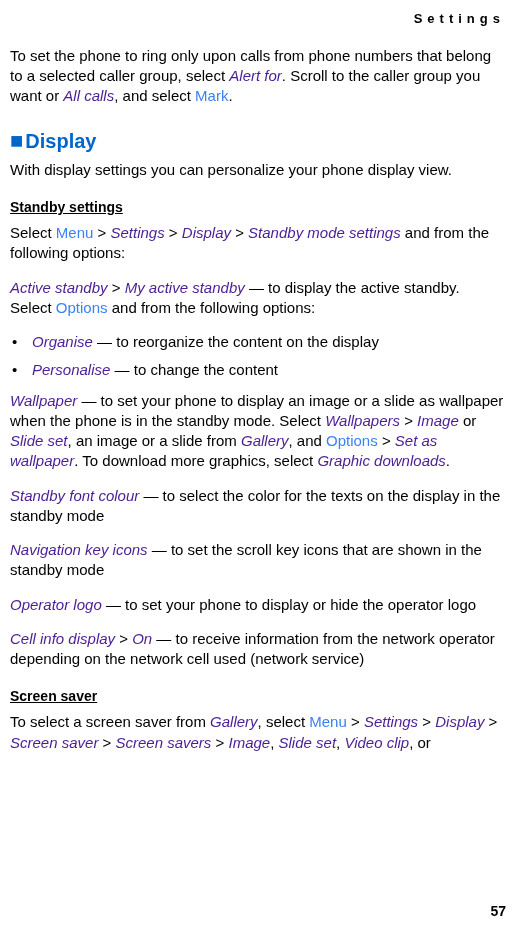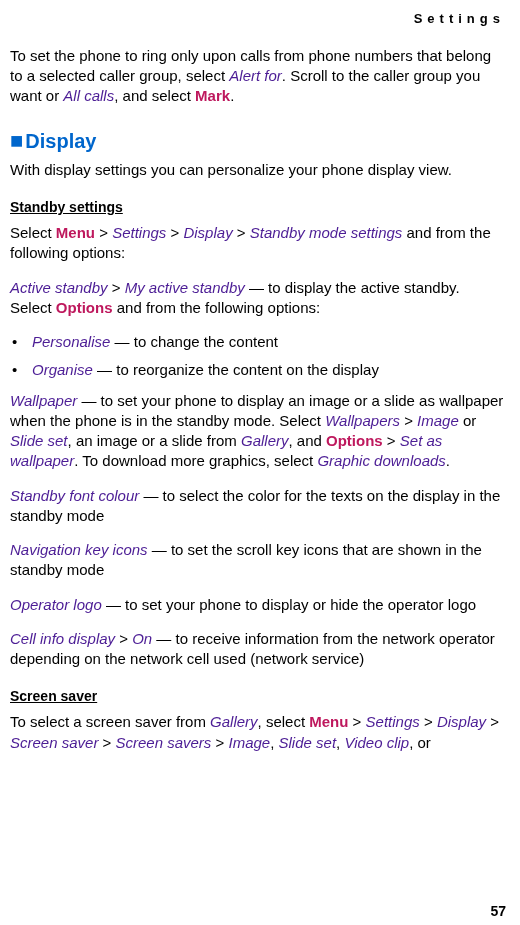--- a/index.html
+++ b/index.html
@@ -45,22 +45,22 @@
       margin-bottom: 4px;
     }
     .subsection {
       font-weight: bold;
       font-size: 14px;
       text-decoration: underline;
       margin-top: 18px;
       margin-bottom: 6px;
     }
     .blue-bold {
-      color: #be185d;
-      font-weight: bold;
+      color: #3b82f6;
+      font-weight: normal;
     }
     .blue-italic {
       color: #4c1d95;
       font-style: italic;
     }
     ul.bullets {
       list-style: none;
       margin-bottom: 10px;
     }
     ul.bullets li {
@@ -103,24 +103,24 @@
 <p class="para">
   <span>Select </span><span class="blue-bold">Menu</span><span> &gt; </span><span class="blue-italic">Settings</span><span> &gt; </span><span class="blue-italic">Display</span><span> &gt; </span><span class="blue-italic">Standby mode settings</span><span> and from the following options:</span>
 </p>
 
 <p class="para">
   <span class="blue-italic">Active standby</span><span> &gt; </span><span class="blue-italic">My active standby</span><span> — to display the active standby. Select </span><span class="blue-bold">Options</span><span> and from the following options:</span>
 </p>
 
 <ul class="bullets">
   <li>
-    <span class="blue-italic">Personalise</span><span> — to change the content</span>
+    <span class="blue-italic">Organise</span><span> — to reorganize the content on the display</span>
   </li>
   <li>
-    <span class="blue-italic">Organise</span><span> — to reorganize the content on the display</span>
+    <span class="blue-italic">Personalise</span><span> — to change the content</span>
   </li>
 </ul>
 
 <p class="para">
   <span class="blue-italic">Wallpaper</span><span> — to set your phone to display an image or a slide as wallpaper when the phone is in the standby mode. Select </span><span class="blue-italic">Wallpapers</span><span> &gt; </span><span class="blue-italic">Image</span><span> or </span><span class="blue-italic">Slide set</span><span>, an image or a slide from </span><span class="blue-italic">Gallery</span><span>, and </span><span class="blue-bold">Options</span><span> &gt; </span><span class="blue-italic">Set as wallpaper</span><span>. To download more graphics, select </span><span class="blue-italic">Graphic downloads</span><span>.</span>
 </p>
 
 <p class="para">
   <span class="blue-italic">Standby font colour</span><span> — to select the color for the texts on the display in the standby mode</span>
 </p>

